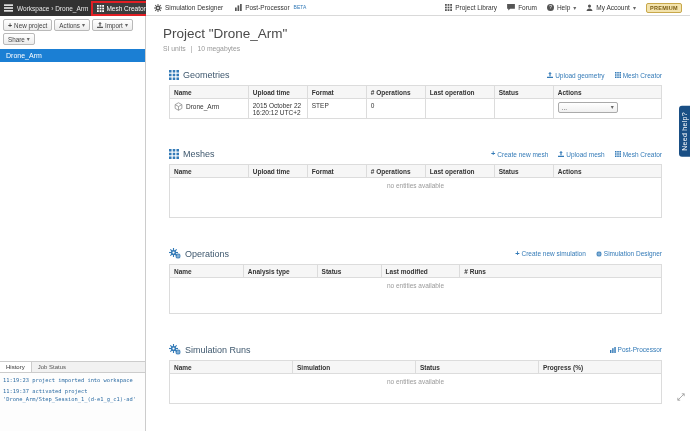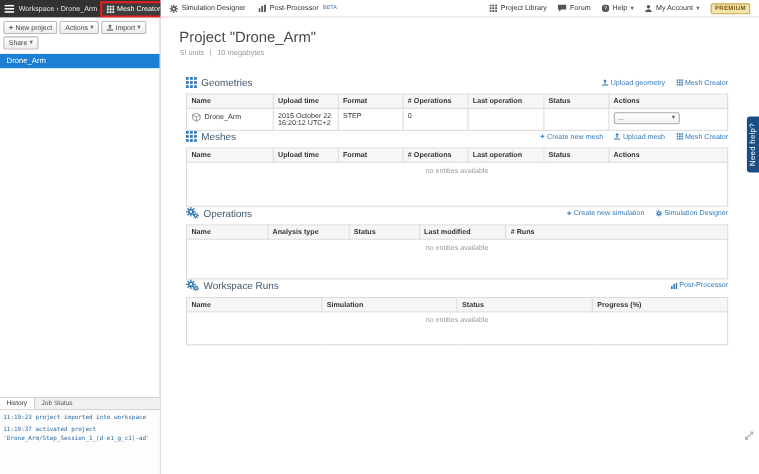--- a/index.html
+++ b/index.html
@@ -48,21 +48,21 @@
     font-family:"DejaVu Sans Mono","Liberation Mono",monospace; font-size:5.4px;
     color:var(--log-blue,#2e6da4); line-height:1.5;}
   .console-log div {margin-bottom:3px; word-wrap:break-word;}
 
   
   .main {position:absolute; left:147px; top:16px; right:0; bottom:0; overflow:hidden;
     padding:10px 28px 0 16px; background:#fff;}
   .page-title {font-size:13.5px; font-weight:400; color:#4a4a4a;}
   .page-meta {margin-top:4px; font-size:6.8px; color:#999; display:flex; gap:5px;}
   .sections {margin-left:6px;}
-  .section {}
+  .section {margin-top:30px;}
   .section.first {margin-top:18px;}
   .sec-head {display:flex; align-items:center; gap:4px;}
   .sec-icon {color:var(--link-blue,#337ab7); display:flex;}
   .sec-title {font-size:9px; font-weight:400; color:#3f586e;}
   .sec-actions {margin-left:auto; display:flex; gap:10px; align-items:center;}
   .link {display:flex; align-items:center; gap:2px; color:var(--link-blue,#337ab7);
     font-size:6.5px; cursor:pointer; white-space:nowrap;}
   .link .plus {font-size:7.5px;}
   table {width:100%; border-collapse:collapse; margin-top:5px; font-size:6.5px; table-layout:fixed;}
   th {background:#f6f6f6; border:1px solid #dcdcdc; padding:2.5px 4px; text-align:left;
@@ -493,21 +493,21 @@
                 <g fill="currentColor">
                   <rect x="7" width="2" height="16"></rect>
                   <rect y="7" width="16" height="2"></rect>
                   <rect x="7" width="2" height="16" transform="rotate(45 8 8)"></rect>
                   <rect x="7" width="2" height="16" transform="rotate(-45 8 8)"></rect>
                   <circle cx="8" cy="8" r="4.6"></circle>
                 </g>
                 <circle cx="8" cy="8" r="2" fill="#fff"></circle>
               </svg>
           </span>
-          <h2 class="sec-title">Workspace Runs</h2>
+          <h2 class="sec-title">Simulation Runs</h2>
           <div class="sec-actions">
             <span class="link">
               <svg width="6" height="6" viewBox="0 0 10 10">
                   <g fill="currentColor">
                     <rect y="5" width="2.4" height="5"></rect>
                     <rect x="3.6" y="2" width="2.4" height="8"></rect>
                     <rect x="7.2" width="2.4" height="10"></rect>
                   </g>
                 </svg>
               <span>Post-Processor</span>

